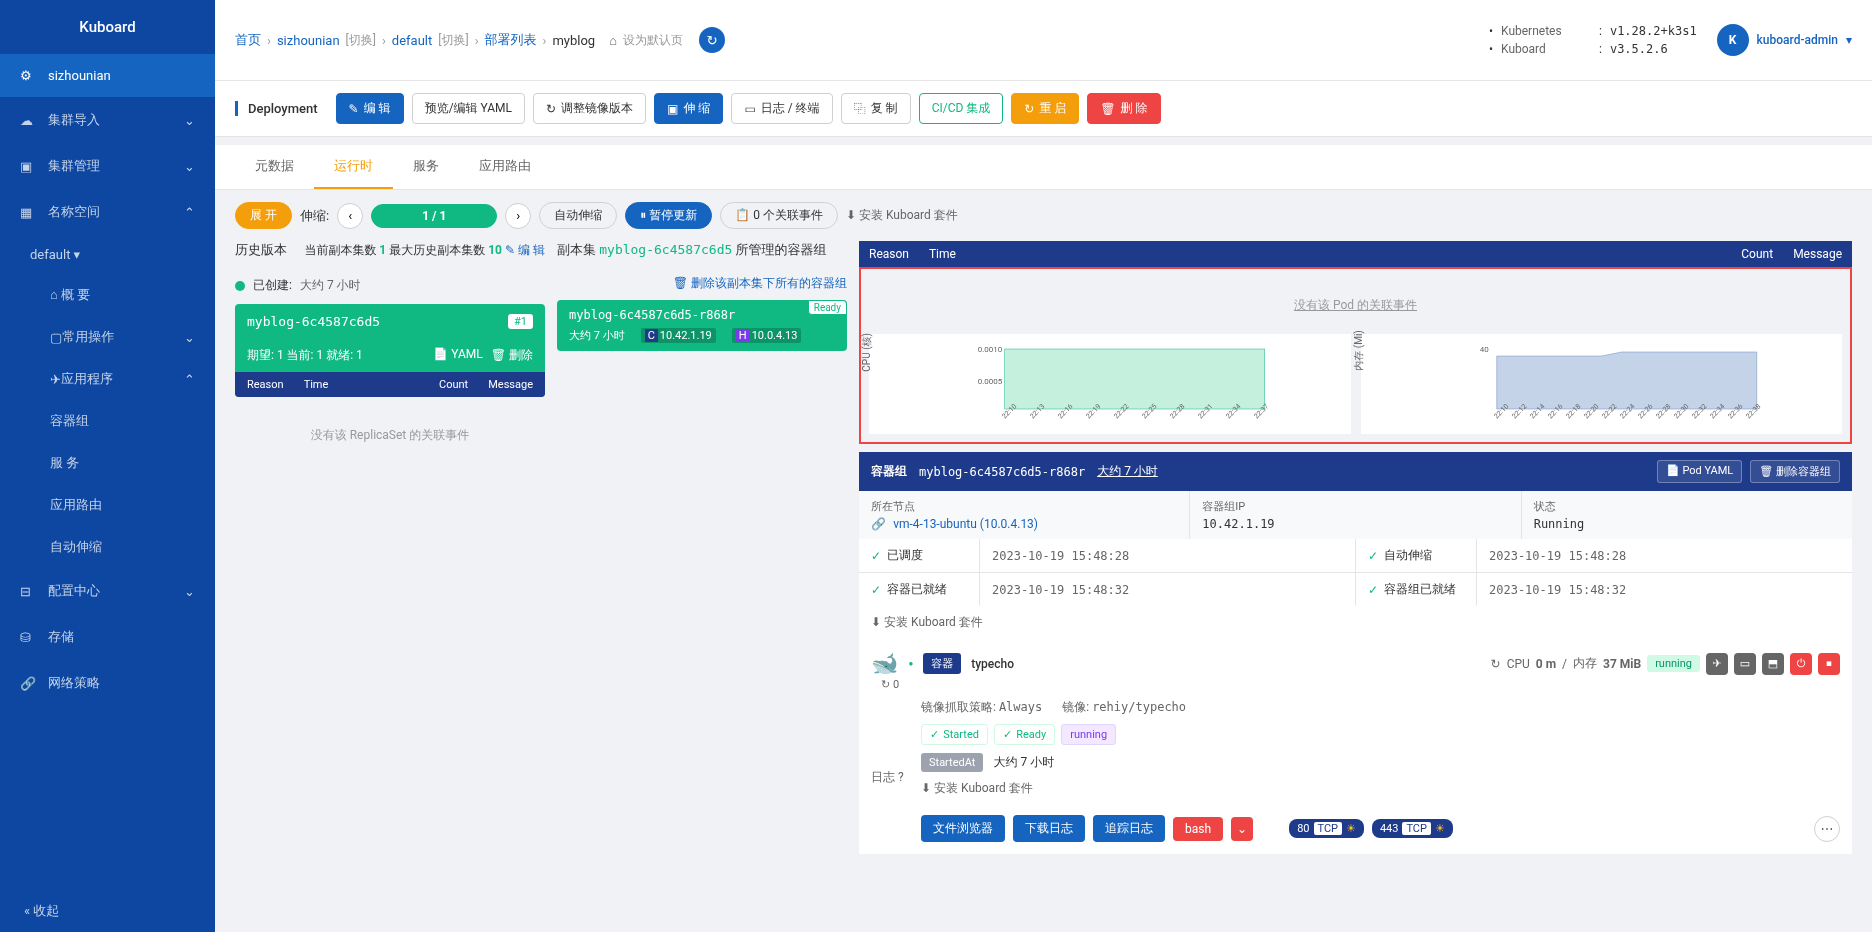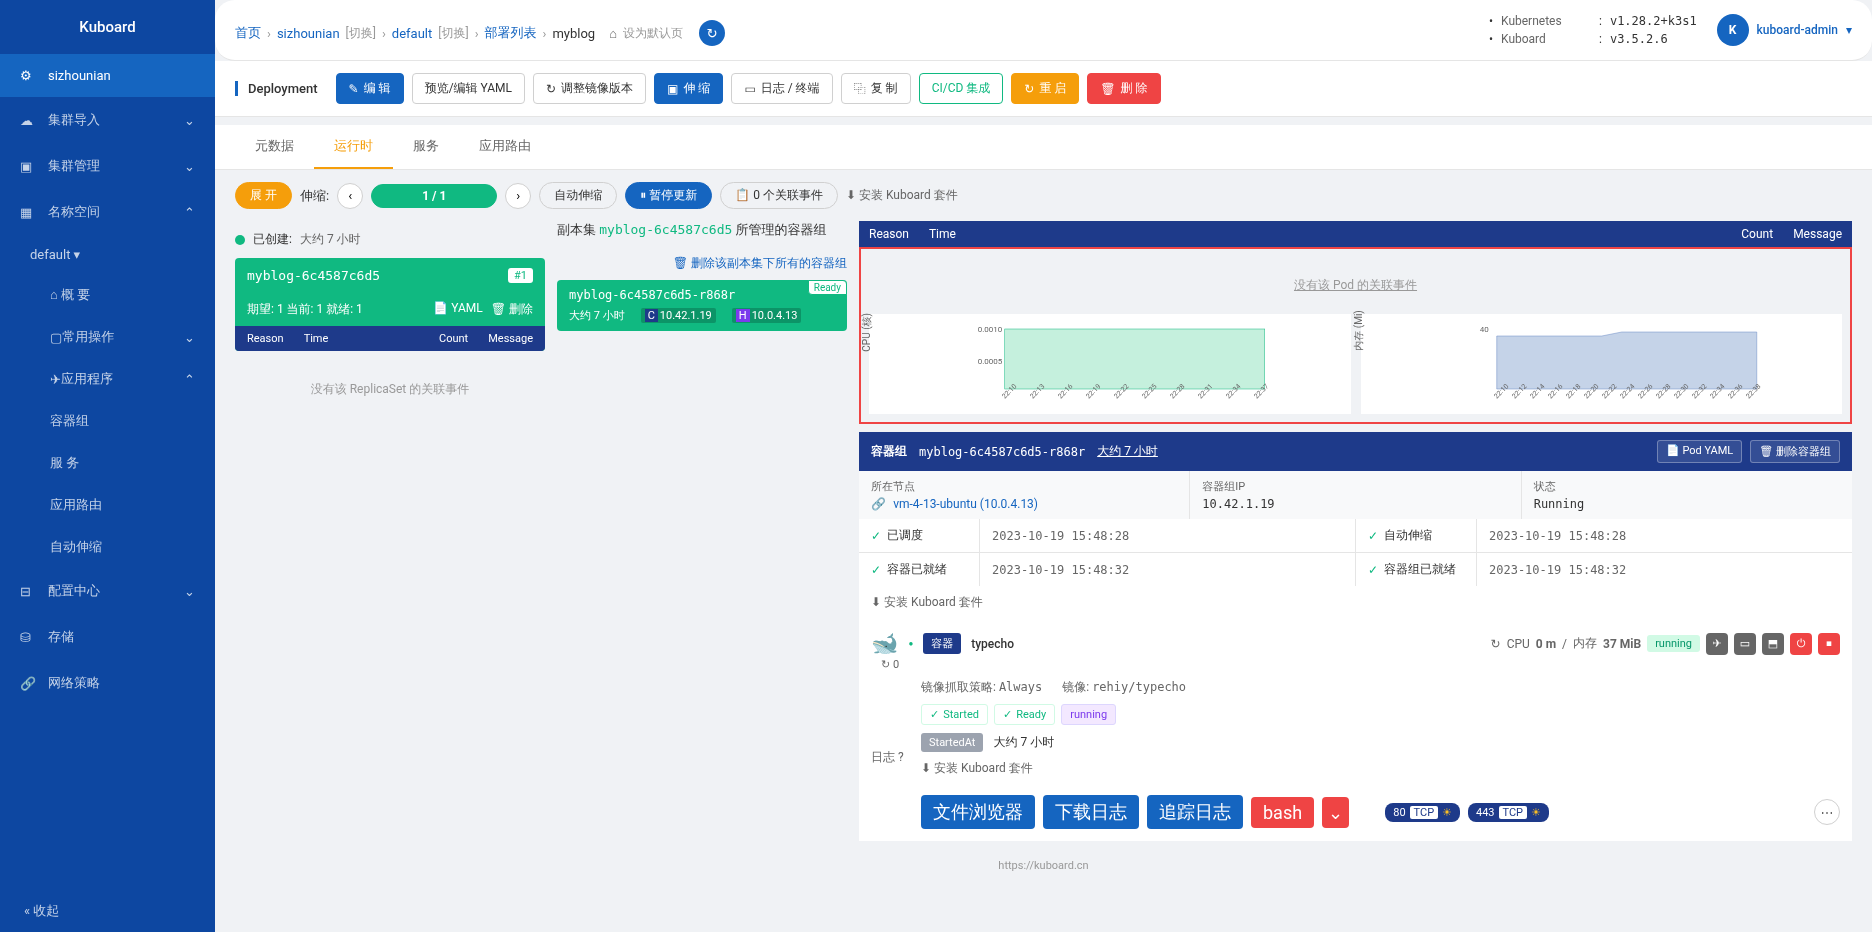--- a/index.html
+++ b/index.html
@@ -9,21 +9,21 @@
 .sidebar-title { padding: 18px 0; text-align: center; font-size: 15px; font-weight: 500; }
 .sidebar-item { display: flex; align-items: center; padding: 14px 20px; cursor: pointer; color: #c5d3e8; }
 .sidebar-item.active { background: #1565c0; color: #fff; }
 .sidebar-item .icon { width: 18px; margin-right: 10px; display: inline-flex; }
 .sidebar-item.active-white { background: #fff; color: #0d47a1; border-radius: 0 20px 20px 0; margin-right: 8px; }
 .sidebar-sub { padding: 12px 20px 12px 50px; cursor: pointer; color: #c5d3e8; }
 .sidebar-sub.def { padding-left: 30px; }
 .sidebar-collapse { padding: 12px 24px; color: #c5d3e8; margin-top: auto; cursor: pointer; }
 .chevron { margin-left: auto; }
 .main { flex: 1; display: flex; flex-direction: column; overflow: auto; }
-.topbar { display: flex; align-items: flex-end; padding: 14px 20px; background: #fff; border-bottom: 1px solid #e5e5e5; border-radius: 20px; }
+.topbar { display: flex; align-items: center; padding: 24px 20px; background: #fff; border-bottom: 1px solid #e5e5e5; }
 .breadcrumb { display: flex; align-items: center; gap: 6px; color: #1565c0; font-size: 13px; }
 .breadcrumb .sep { color: #999; }
 .breadcrumb .switch { color: #999; font-size: 12px; }
 .refresh-btn { background: #1565c0; color: #fff; border: none; width: 26px; height: 26px; border-radius: 50%; margin-left: 10px; cursor: pointer; }
 .top-info { margin-left: auto; display: flex; align-items: center; gap: 20px; font-size: 12px; }
 .top-info-col { display: flex; flex-direction: column; gap: 4px; }
 .top-info-row { display: flex; gap: 8px; }
 .top-info-row .dot { color: #333; }
 .top-info-row .label { color: #666; width: 90px; }
 .top-info-row .val { font-family: monospace; color: #333; }
@@ -104,21 +104,21 @@
 .container-row { display: flex; gap: 20px; margin-top: 8px; font-size: 12px; color: #666; margin-left: 50px; }
 .container-row .mono { font-family: monospace; }
 .status-badges { display: flex; gap: 6px; margin-top: 8px; margin-left: 50px; }
 .status-chip { padding: 3px 8px; border-radius: 3px; font-size: 11px; display: inline-flex; align-items: center; gap: 4px; border: 1px solid #e5e5e5; }
 .status-chip.green { background: #fff; color: #10b981; border-color: #d1fae5; }
 .status-chip.running { background: #f3e8ff; color: #7c3aed; border-color: #ddd6fe; }
 .started-row { display: flex; gap: 10px; margin-top: 8px; margin-left: 50px; align-items: center; font-size: 12px; }
 .started-row .chip { background: #9ca3af; color: #fff; padding: 3px 8px; border-radius: 3px; font-size: 11px; }
 .log-label { position: absolute; left: 12px; font-size: 12px; color: #666; }
 .bottom-actions { display: flex; gap: 8px; margin-left: 50px; margin-top: 10px; align-items: center; }
-.bbtn { padding: 5px 12px; border-radius: 4px; border: none; font-size: 18px; cursor: pointer; color: #fff; }
+.bbtn { padding: 5px 12px; border-radius: 4px; border: none; font-size: 12px; cursor: pointer; color: #fff; }
 .bbtn.blue { background: #1565c0; }
 .bbtn.red { background: #ef4444; }
 .bbtn.dd { background: #ef4444; padding: 5px 6px; }
 .port-chip { display: inline-flex; align-items: center; gap: 4px; background: #1e3a8a; color: #fff; padding: 3px 8px; border-radius: 8px; font-size: 11px; }
 .port-chip .proto { background: #fff; color: #1e3a8a; padding: 0 4px; border-radius: 2px; }
 .port-chip .sun { color: #fbbf24; }
 .more-btn { width: 26px; height: 26px; border-radius: 50%; background: #fff; border: 1px solid #d0d0d0; display: inline-flex; align-items: center; justify-content: center; margin-left: auto; }
 .footer-link { text-align: center; color: #999; font-size: 11px; padding: 6px; }
 .delete-link { color: #1565c0; font-size: 12px; cursor: pointer; }
 .section-head { display: flex; justify-content: space-between; margin-bottom: 8px; align-items: baseline; }
@@ -272,20 +272,28 @@
         <span class="pill pill-green">1 / 1</span>
         <button class="circle-btn">›</button>
         <span class="pill">自动伸缩</span>
         <span class="pill pill-blue"><span>⏸ </span><span>暂停更新</span></span>
         <span class="pill"><span>📋 </span><span>0 个关联事件</span></span>
         <span class="link-text">⬇ 安装 Kuboard 套件</span>
       </div>
 
       <div class="panels">
         <div class="panel-left">
+          <div class="section-head">
+            <span class="section-title">历史版本</span>
+            <span class="replica-stats">
+              <span>当前副本集数</span> <span class="v">1</span>
+              <span>最大历史副本集数</span> <span class="v">10</span>
+              <span class="e">✎ <span>编 辑</span></span>
+            </span>
+          </div>
           <div class="created-row">
             <span class="dot"></span>
             <span>已创建:</span>
             <span style="color:#666;">大约 7 小时</span>
           </div>
           <div class="rs-card">
             <div class="rs-card-top">
               <span style="font-family:monospace;">myblog-6c4587c6d5</span>
               <span class="badge">#1</span>
             </div>
@@ -500,15 +508,14 @@
                   <span class="proto">TCP</span>
                   <span class="sun">☀</span>
                 </span>
                 <span class="more-btn">⋯</span>
               </div>
             </div>
           </div>
         </div>
       </div>
     </div>
-    <div class="footer-link">https://kuboard.cn</div>
   </div>
 </div>
 
 </body></html>

